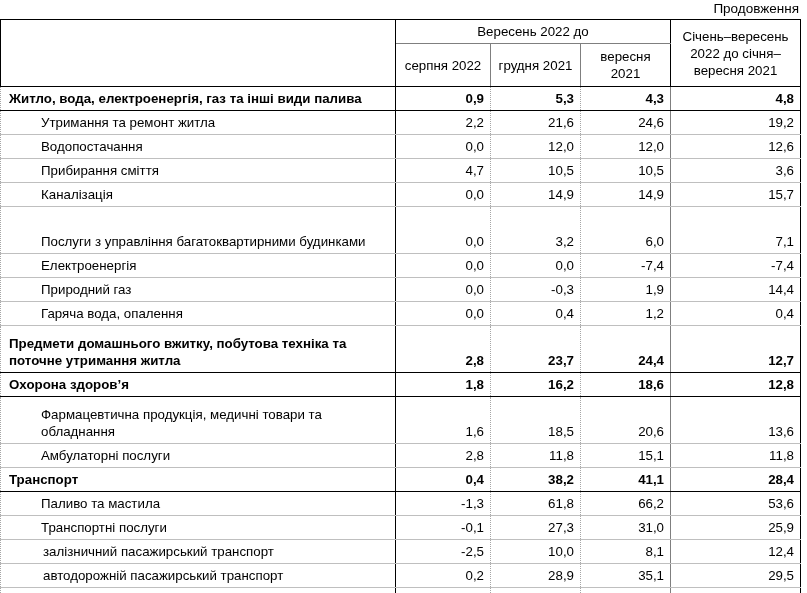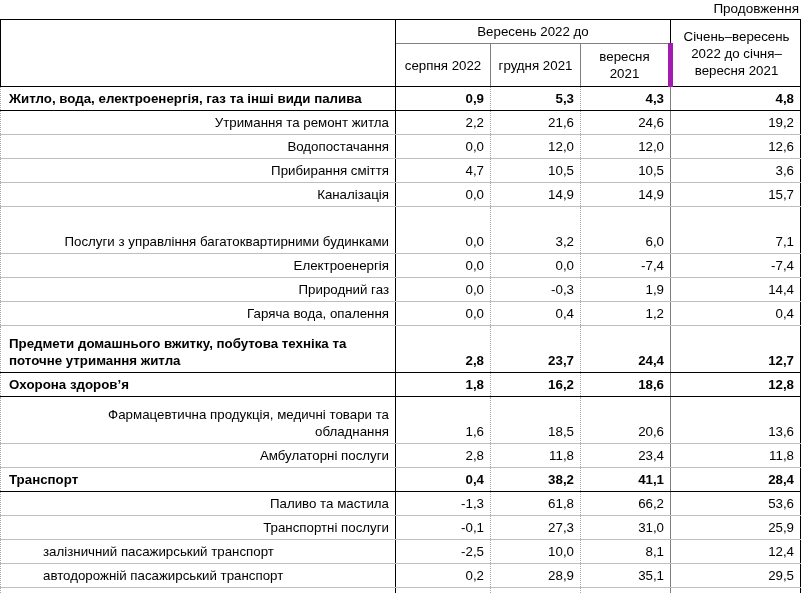--- a/index.html
+++ b/index.html
@@ -63,21 +63,21 @@
     border-bottom: 1px solid #7f7f7f;
   }
   th.sub-head {
     border-top: 1px solid #7f7f7f;
     border-left: 1px solid #7f7f7f;
     border-right: 1px solid #7f7f7f;
     border-bottom: 1px solid #000000;
     padding: 4px 4px;
   }
   th.sub-head.last-sub {
-    border-right: 5px solid #a21caf;
+    border-right: 1px solid #a21caf;
   }
   th.tall-head {
     border: 1px solid #000000;
     padding: 4px 6px;
   }
 
   
   td {
     border-left: 1px dotted #a6a6a6;
     border-right: 1px dotted #a6a6a6;
@@ -106,21 +106,21 @@
   }
   td.num.col4 {
     border-left: 1px solid #7f7f7f;
     text-align: right;
   }
 
   
   tr.group td { font-weight: bold; margin-left: 24px; }
   tr.group td.name { padding-left: 8px; }
 
-  tr.level1 td.name { padding-left: 40px; text-align: right; }
+  tr.level1 td.name { padding-left: 40px; }
   tr.level2 td.name { padding-left: 42px; margin-top: 12px; }
 
   
   tr.group td { border-top: 1px solid #000000; border-bottom: 1px solid #000000; }
   tr.group + tr td { border-top: none; }
 
   tr.first-row td { border-top: 1px solid #000000; }
 
   
   tr.two-line td { height: 40px; }
@@ -234,21 +234,21 @@
           <td class="name">Фармацевтична продукція, медичні товари та обладнання</td>
           <td class="num first-num">1,6</td>
           <td class="num">18,5</td>
           <td class="num">20,6</td>
           <td class="num col4 last">13,6</td>
         </tr>
         <tr class="level1">
           <td class="name">Амбулаторні послуги</td>
           <td class="num first-num">2,8</td>
           <td class="num">11,8</td>
-          <td class="num">23,4</td>
+          <td class="num">15,1</td>
           <td class="num col4 last">11,8</td>
         </tr>
         <tr class="group">
           <td class="name">Транспорт</td>
           <td class="num first-num">0,4</td>
           <td class="num">38,2</td>
           <td class="num">41,1</td>
           <td class="num col4 last">28,4</td>
         </tr>
         <tr class="level1">

